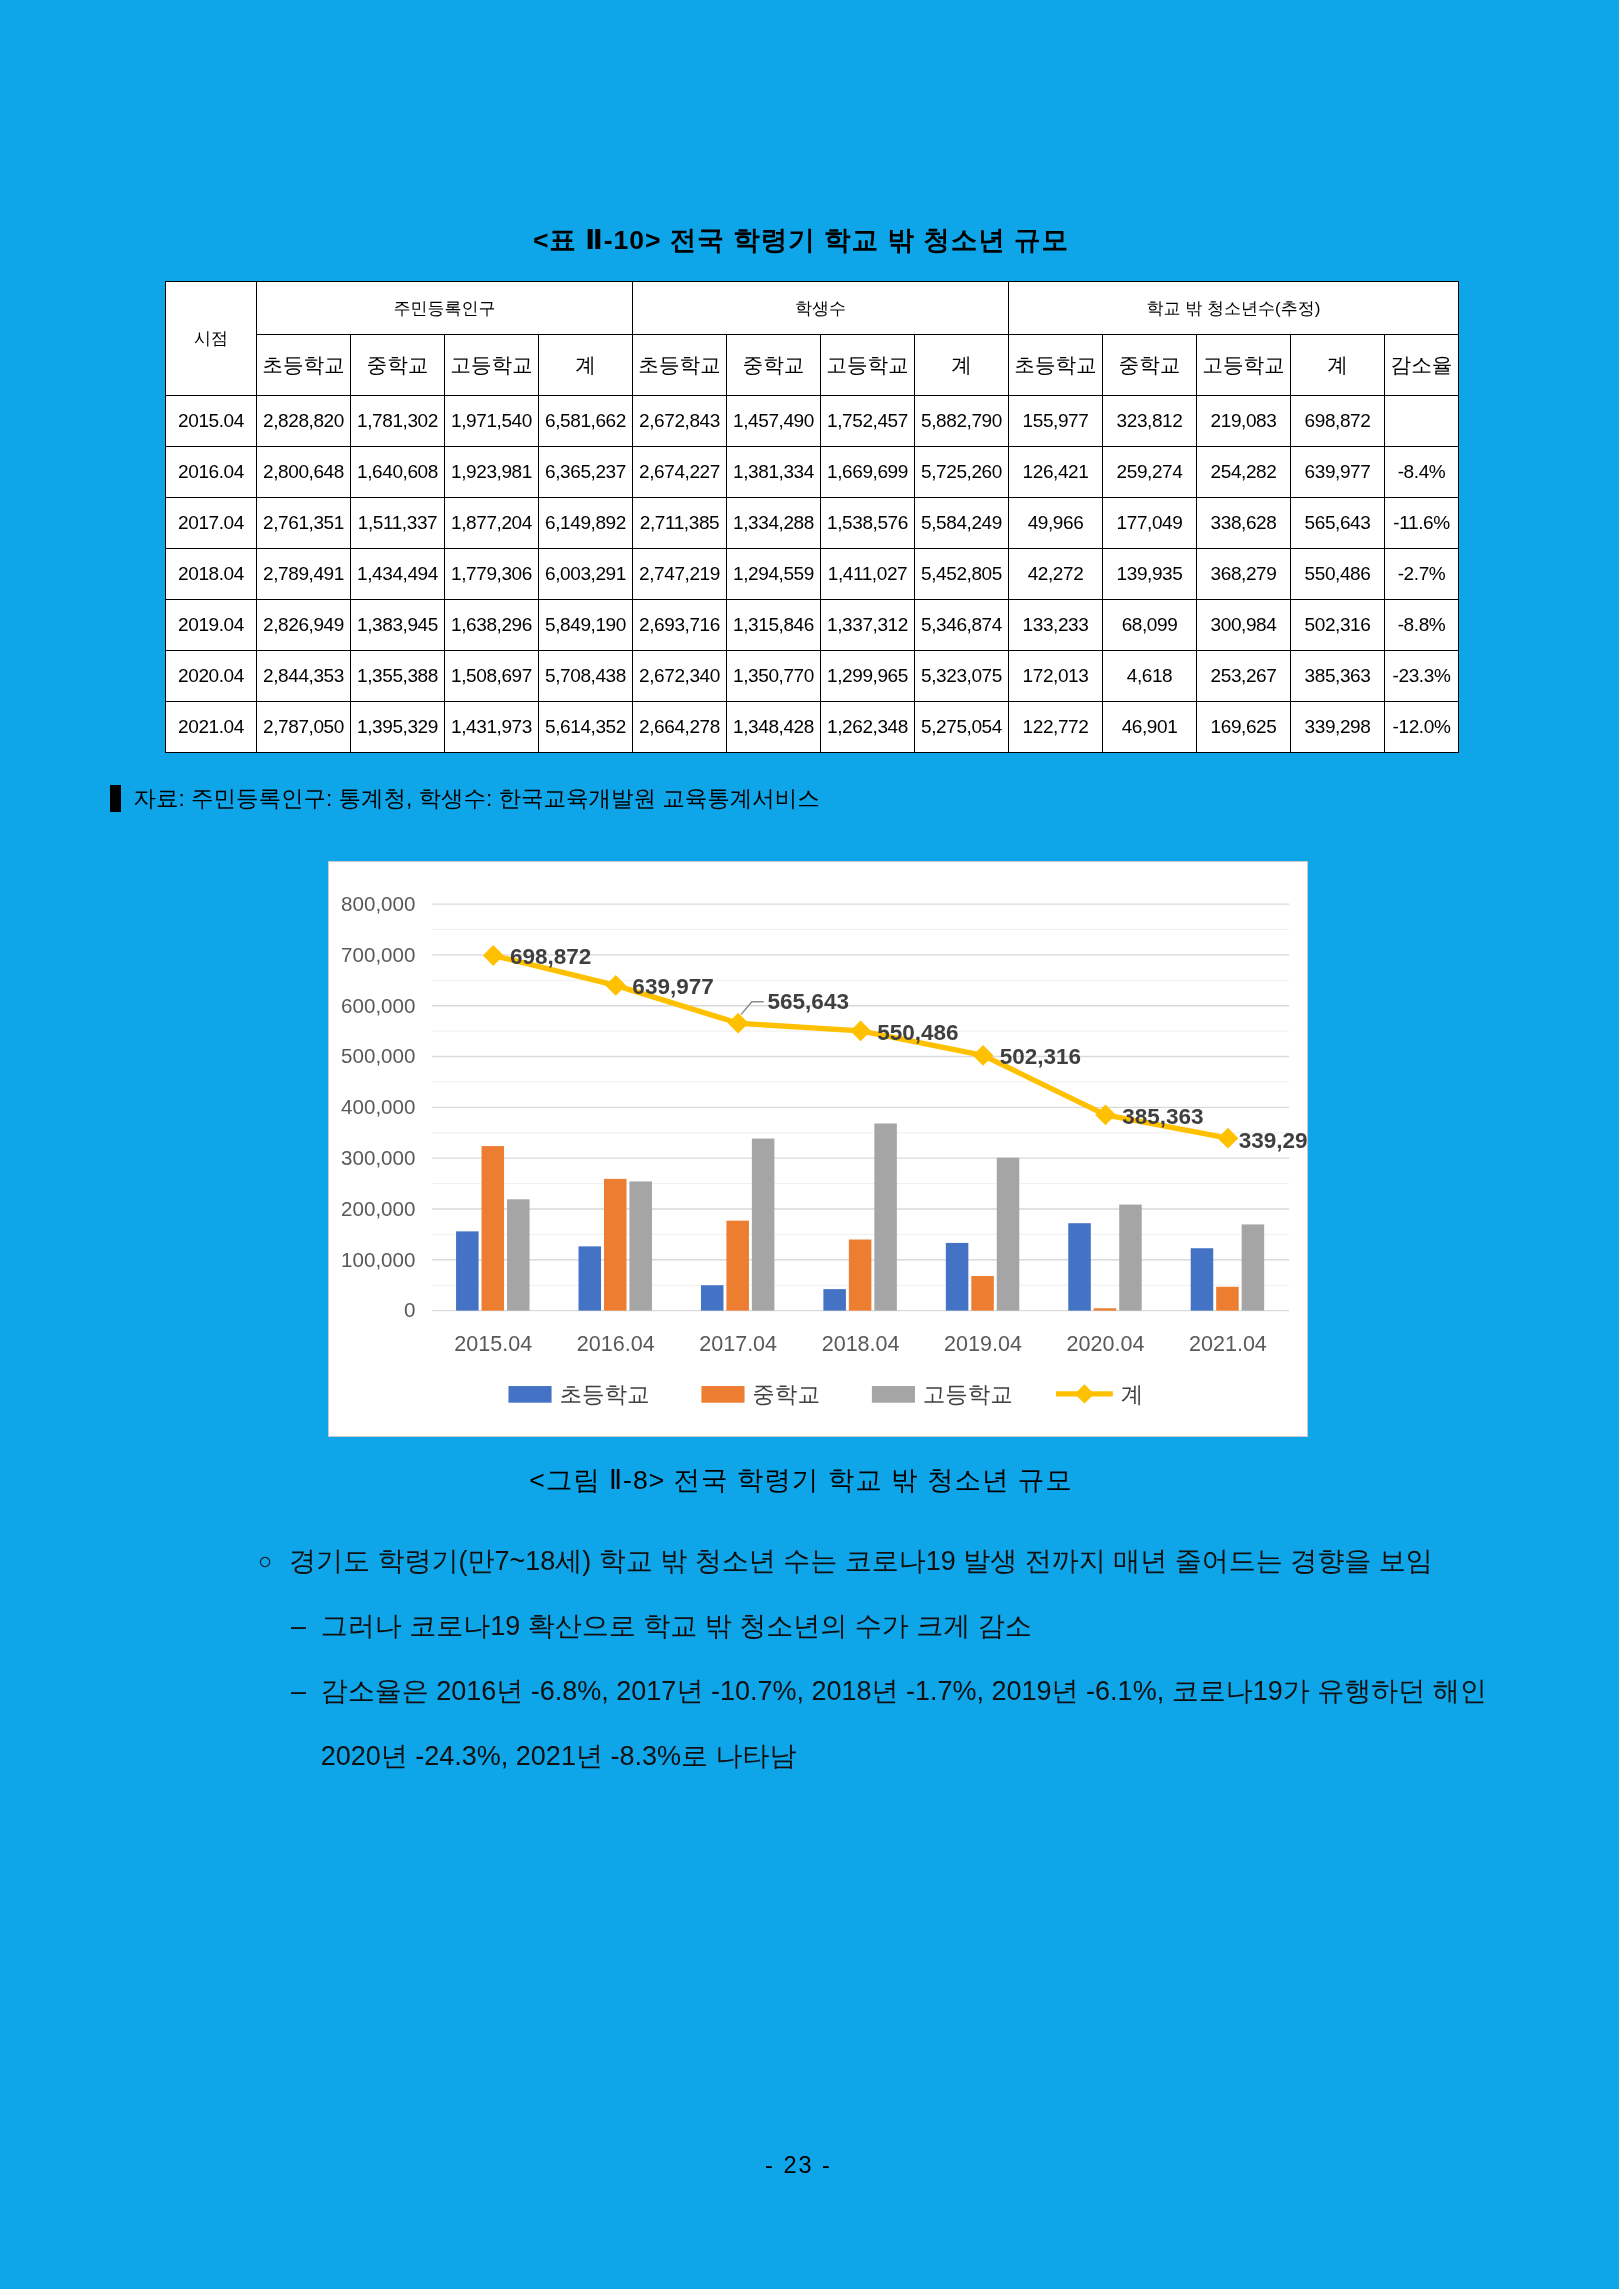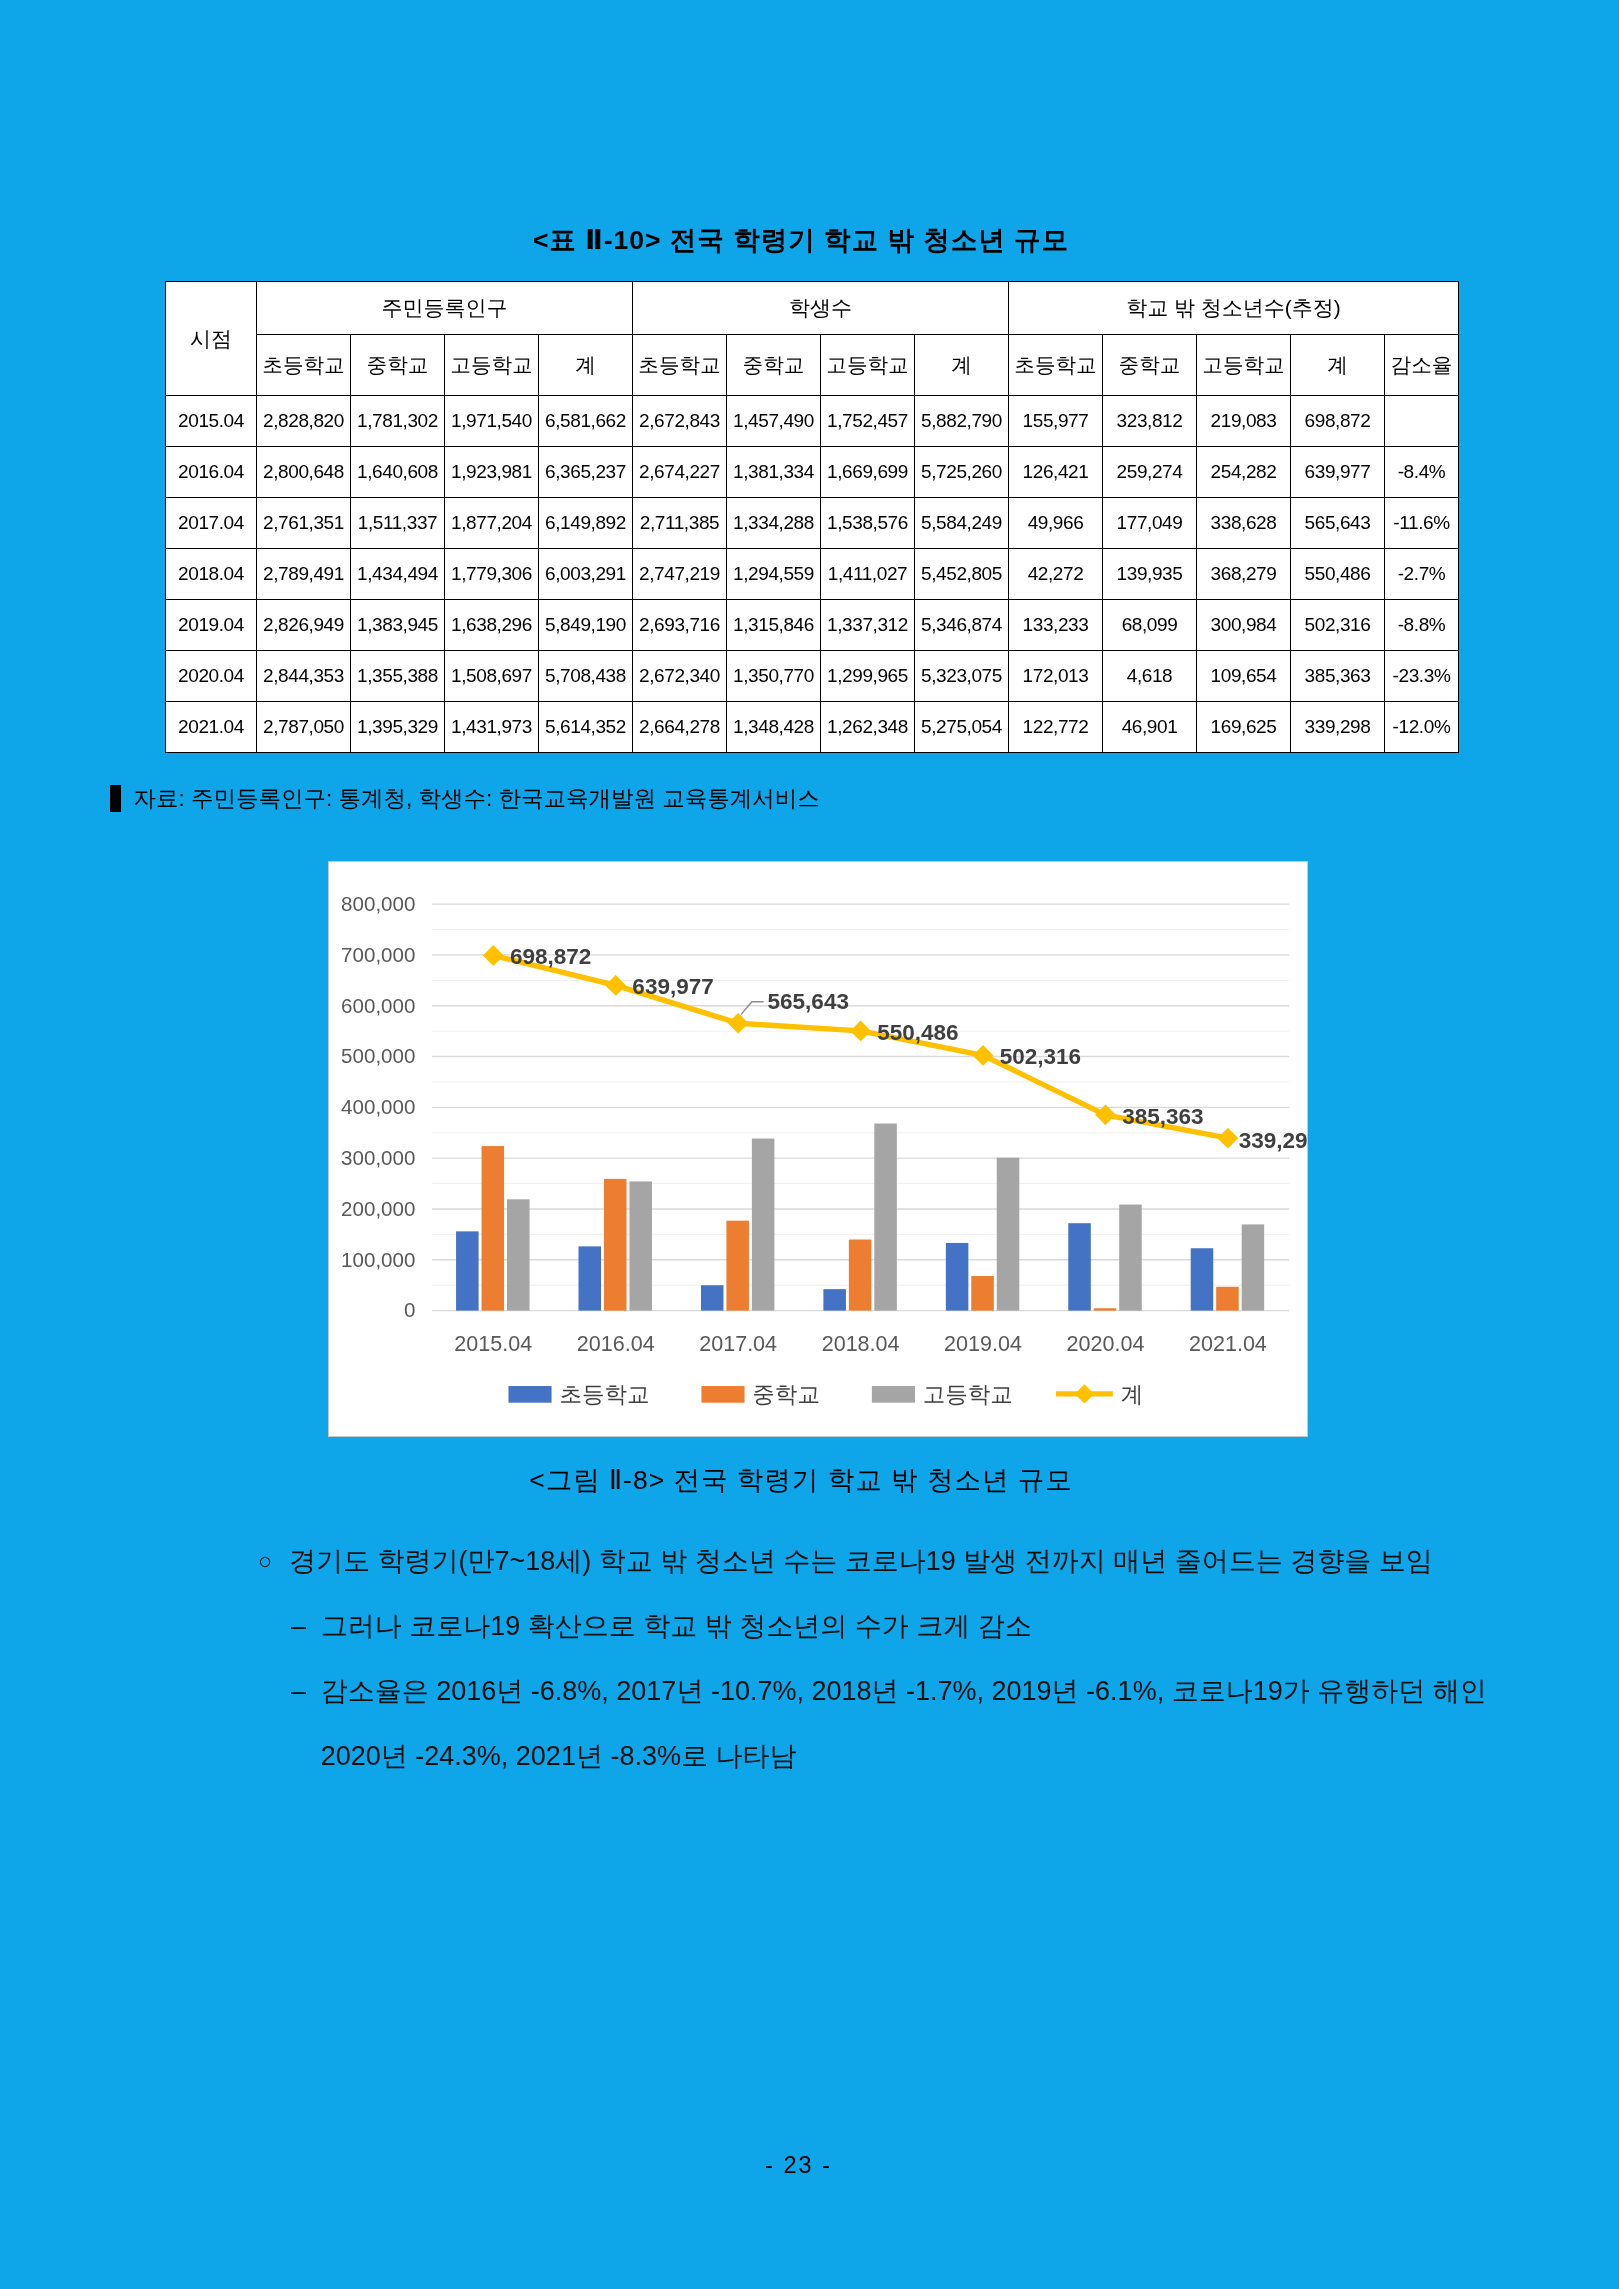--- a/index.html
+++ b/index.html
@@ -19,21 +19,21 @@
   table.youth {
     position:absolute; left:165px; top:281px;
     border-collapse:collapse; table-layout:fixed;
     background:#fff;
   }
   table.youth th, table.youth td {
     border:1.6px solid #000;
     text-align:center; vertical-align:middle;
     font-weight:normal; overflow:hidden; white-space:nowrap;
   }
-  table.youth thead tr.grp th { height:53px; font-size:21px; }
+  table.youth thead tr.grp th { height:53px; font-size:17px; }
   table.youth thead tr.sub th { height:61px; font-size:20.6px; }
   table.youth tbody td { height:51px; font-size:19px; letter-spacing:-0.4px; }
 
   .source {
     position:absolute; left:110px; top:783px;
     display:flex; align-items:center; gap:12.7px; font-size:22.5px;
   }
   .source-bar { width:10.8px; height:26.5px; background:#000; flex:0 0 auto; }
 
   .chart-box {
@@ -195,21 +195,21 @@
           <td>2,844,353</td>
           <td>1,355,388</td>
           <td>1,508,697</td>
           <td>5,708,438</td>
           <td>2,672,340</td>
           <td>1,350,770</td>
           <td>1,299,965</td>
           <td>5,323,075</td>
           <td>172,013</td>
           <td>4,618</td>
-          <td>109,654</td>
+          <td>253,267</td>
           <td>385,363</td>
           <td>-23.3%</td>
         </tr>
         <tr>
           <td>2021.04</td>
           <td>2,787,050</td>
           <td>1,395,329</td>
           <td>1,431,973</td>
           <td>5,614,352</td>
           <td>2,664,278</td>

